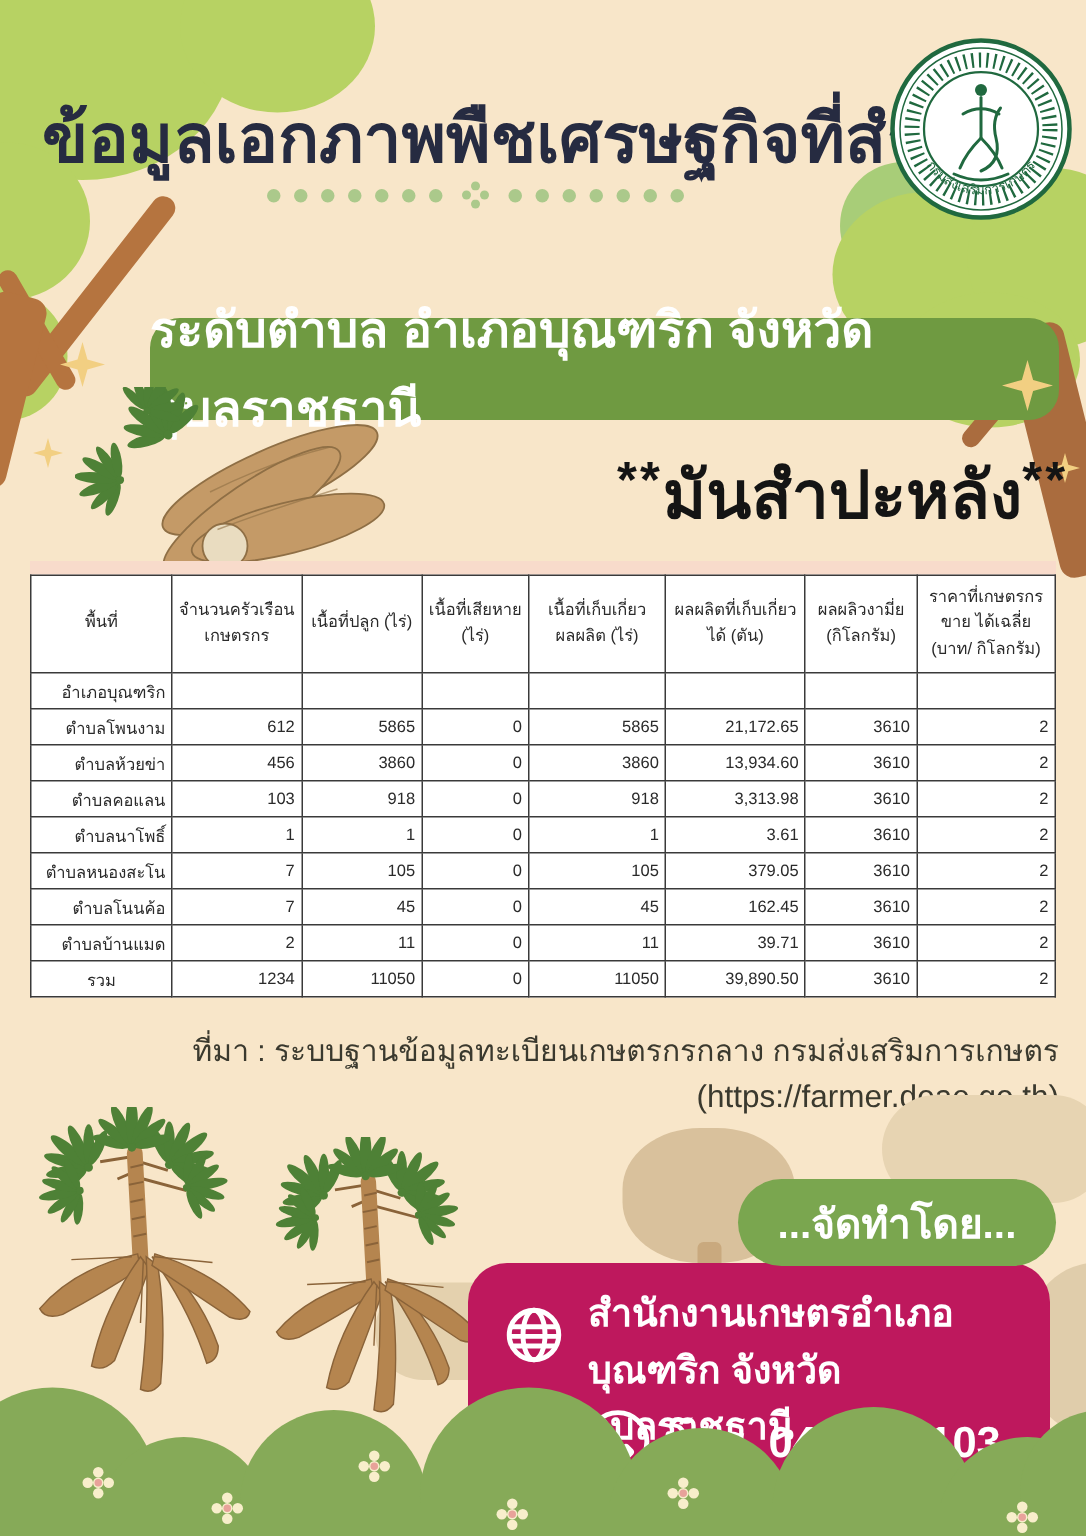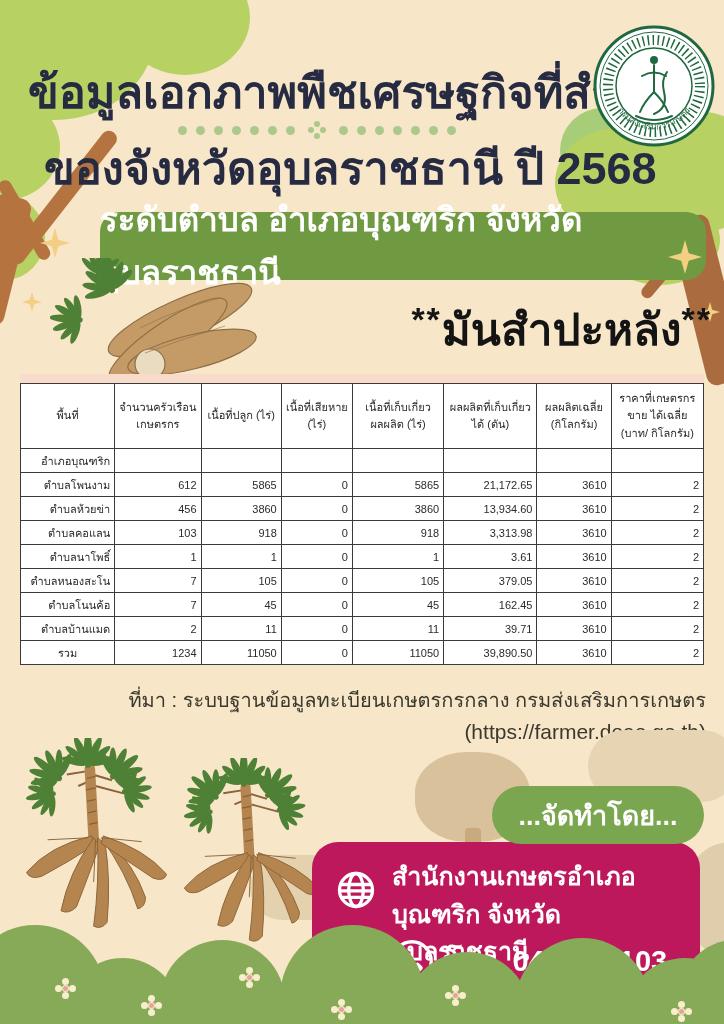--- a/index.html
+++ b/index.html
@@ -144,21 +144,20 @@
       <span class="dot"></span>
     <span class="clover"></span>
     <span class="dot"></span>
       <span class="dot"></span>
       <span class="dot"></span>
       <span class="dot"></span>
       <span class="dot"></span>
       <span class="dot"></span>
       <span class="dot"></span>
   </div>
-  <div class="abs title2">ของจังหวัดอุบลราชธานี ปี 2568</div>
 
   <div class="abs banner">
     <span>ระดับตำบล อำเภอบุณฑริก จังหวัดอุบลราชธานี</span>
   </div>
 
   <div class="abs spark" style="left:40px;top:228px;width:30px;height:30px;"></div>
   <div class="abs spark" style="left:22px;top:292px;width:20px;height:20px;"></div>
   <div class="abs spark" style="left:668px;top:240px;width:34px;height:34px;"></div>
   <div class="abs spark" style="left:700px;top:302px;width:20px;height:20px;"></div>
 
@@ -192,21 +191,21 @@
           <col style="width:92px">
       </colgroup>
       <thead>
           <tr>
             <th>พื้นที่</th>
             <th>จำนวนครัวเรือน เกษตรกร</th>
             <th>เนื้อที่ปลูก (ไร่)</th>
             <th>เนื้อที่เสียหาย (ไร่)</th>
             <th>เนื้อที่เก็บเกี่ยว ผลผลิต (ไร่)</th>
             <th>ผลผลิตที่เก็บเกี่ยวได้ (ตัน)</th>
-            <th>ผลผลิตเฉลี่ย (กิโลกรัม)</th>
+            <th>ผลผลิวงามี่ย (กิโลกรัม)</th>
             <th>ราคาที่เกษตรกรขาย ได้เฉลี่ย (บาท/ กิโลกรัม)</th>
           </tr>
         </thead>
       <tbody>
           <tr>
             <td class="c0">อำเภอบุณฑริก</td>
             <td class="num"></td>
             <td class="num"></td>
             <td class="num"></td>
             <td class="num"></td>

